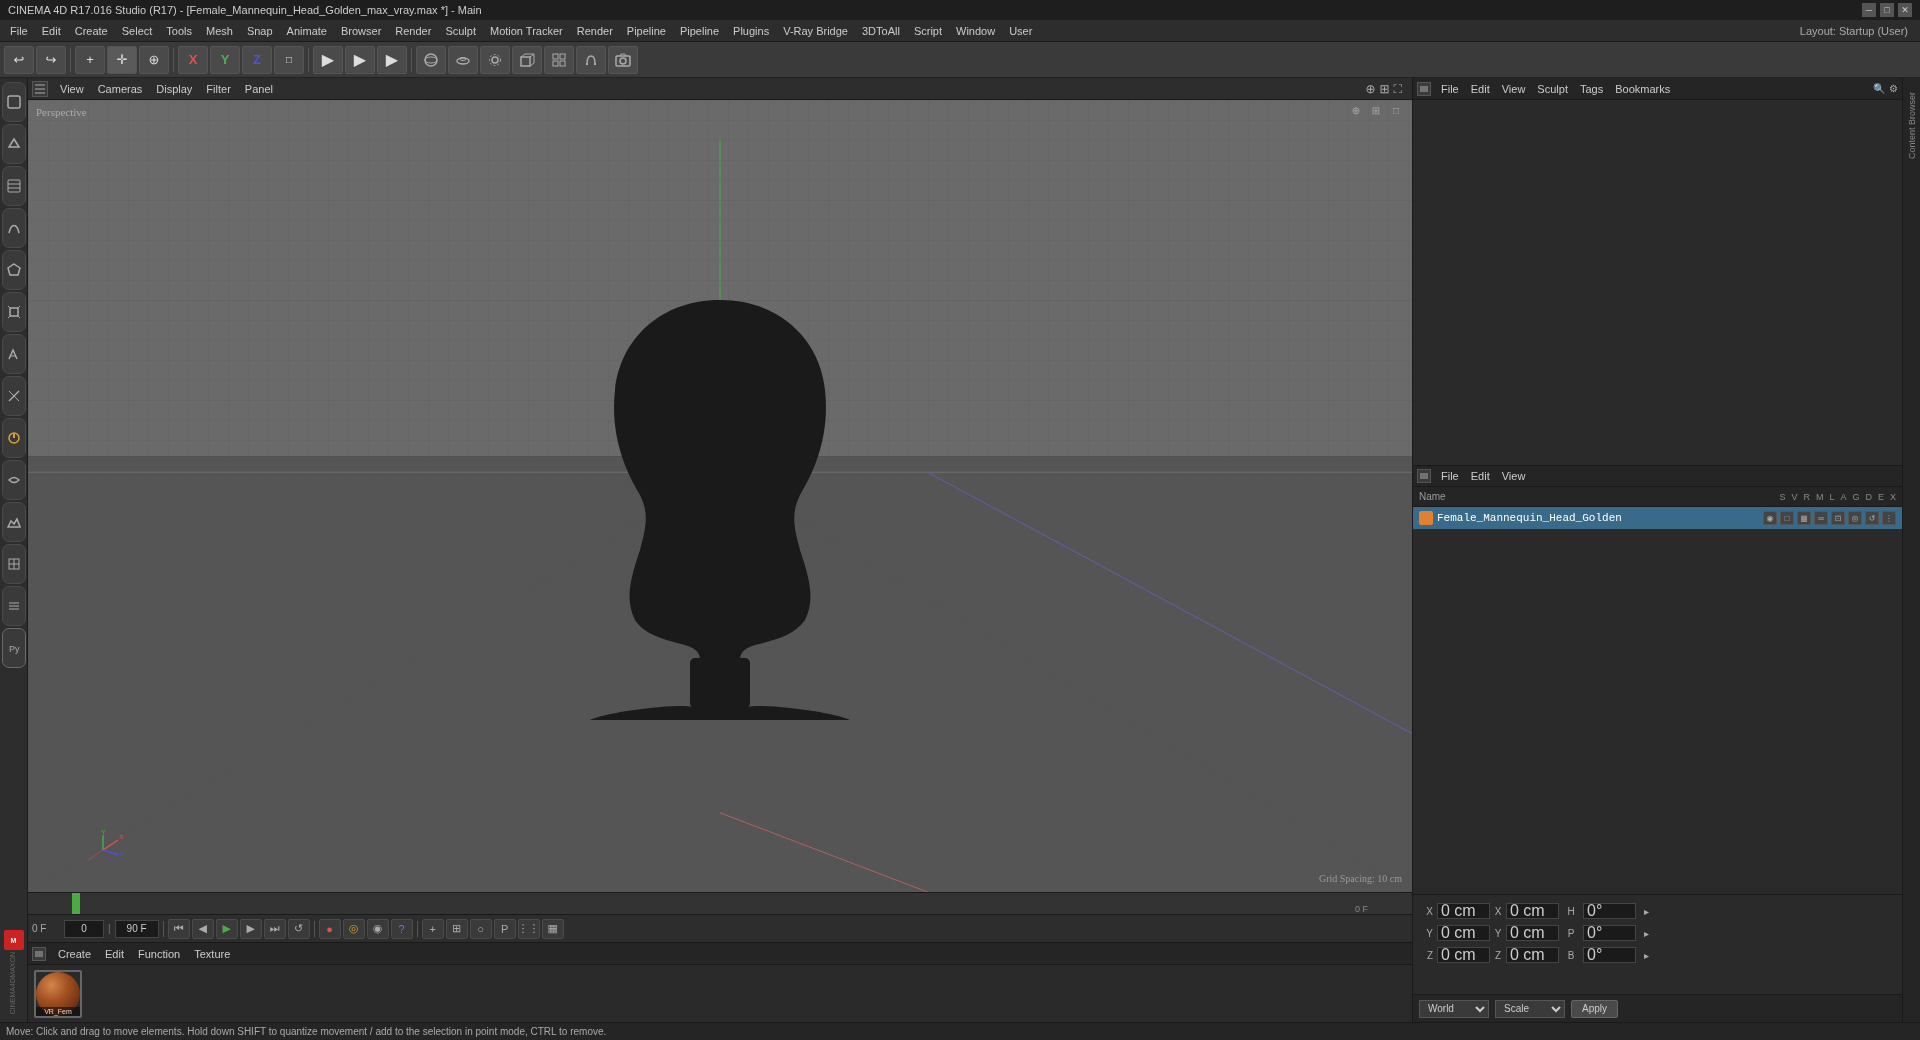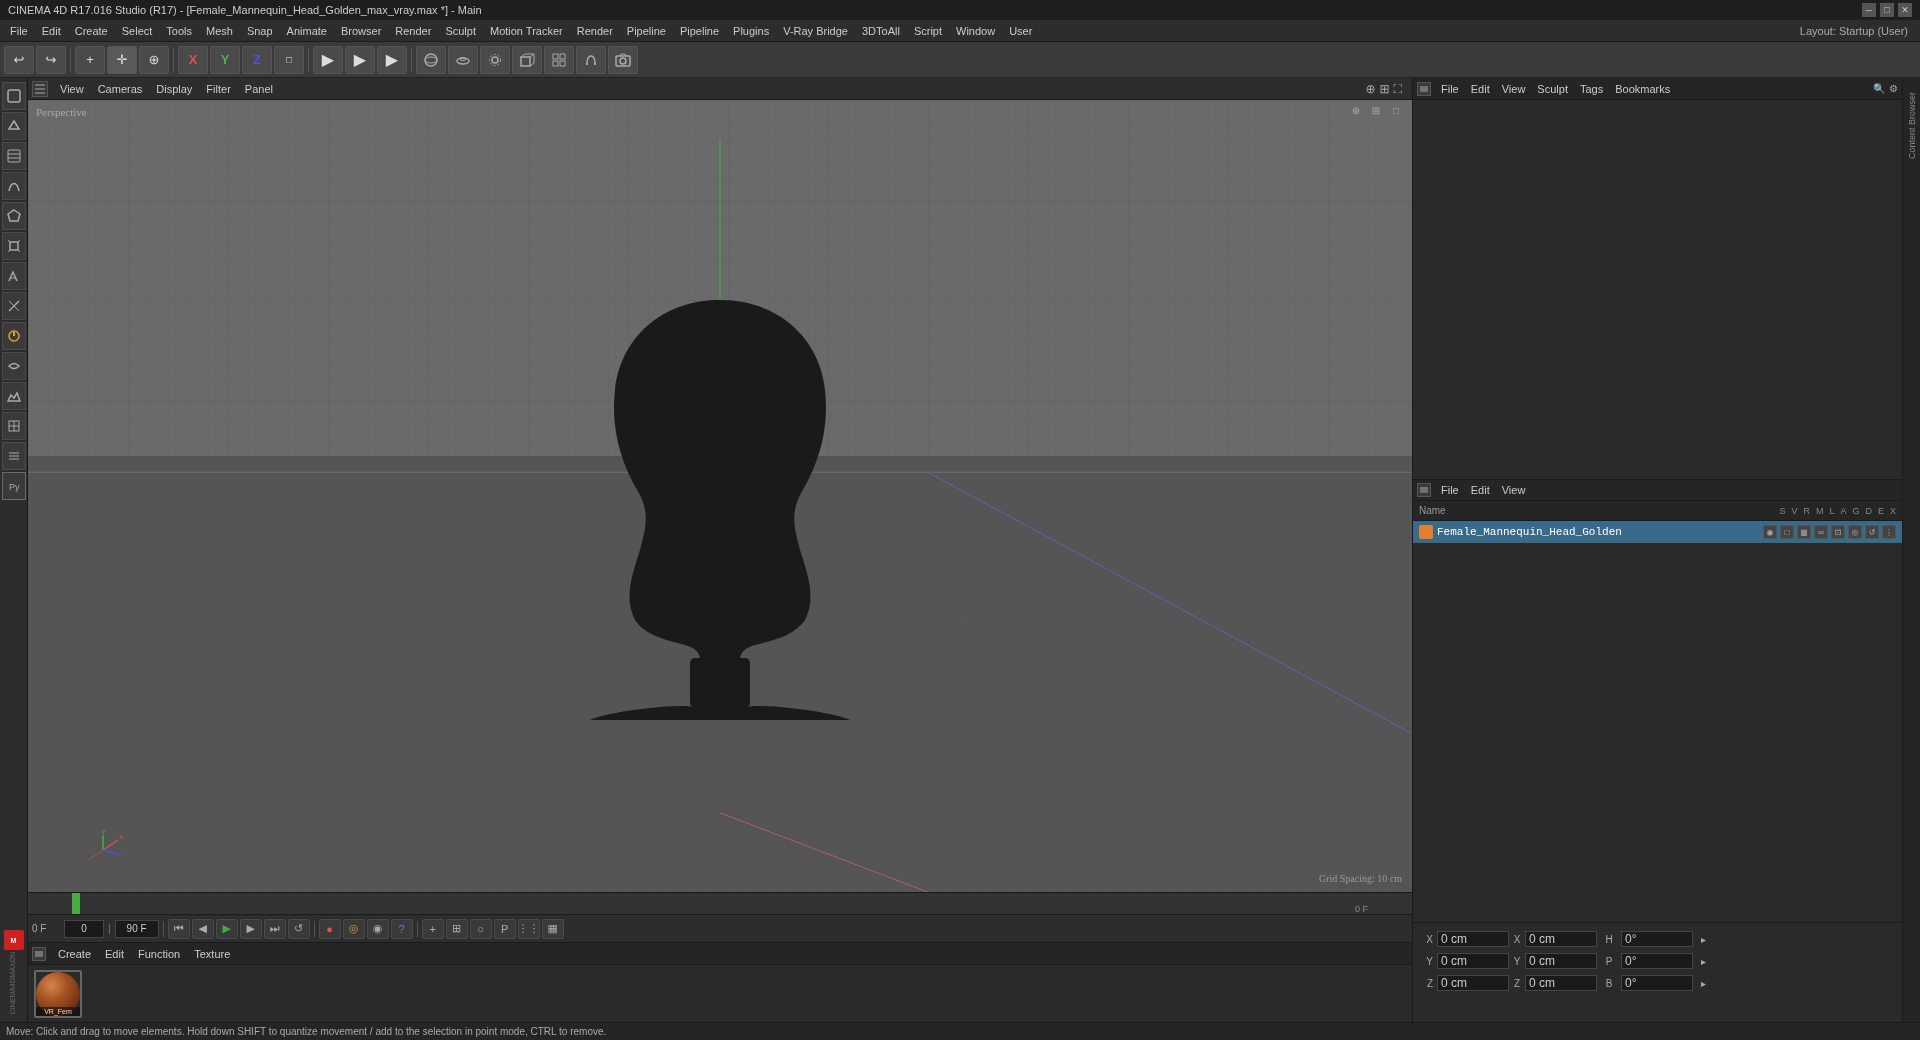--- a/index.html
+++ b/index.html
@@ -106,24 +106,24 @@
       background: #2d2d2d;
       display: flex;
       flex-direction: column;
       align-items: center;
       padding: 4px 0;
       gap: 2px;
       border-right: 1px solid #1a1a1a;
     }
     .left-tool-btn {
       width: 24px;
-      height: 28px;
+      height: 40px;
       background: #3a3a3a;
       border: 1px solid #4a4a4a;
-      border-radius: 0;
+      border-radius: 7px;
       display: flex;
       align-items: center;
       justify-content: center;
       cursor: pointer;
       font-size: 11px;
       color: #aaa;
     }
 
     
     #viewport-container {
@@ -301,26 +301,26 @@
       gap: 4px;
       margin-bottom: 2px;
     }
     .pp-label {
       width: 14px;
       font-size: 10px;
       color: #aaa;
       text-align: right;
     }
     .pp-input {
-      width: 72px;
+      width: 53px;
       height: 16px;
       background: #1a1a1a;
       border: 1px solid #444;
       color: #ccc;
-      font-size: 12px;
+      font-size: 16px;
       padding: 0 3px;
     }
     #pp-bottom-row {
       height: 28px;
       background: #252525;
       display: flex;
       align-items: center;
       padding: 0 6px;
       gap: 6px;
       border-top: 1px solid #1a1a1a;
@@ -912,20 +912,32 @@
         <span class="pp-label">Z</span>
         <input class="pp-input" type="text" value="0 cm" style="">
         <span style="width:8px;font-size:10px;color:#aaa;text-align:center;">Z</span>
         <input class="pp-input" type="text" value="0 cm" style="">
         <span style="width:16px;font-size:10px;color:#aaa;text-align:center;">B</span>
         <input class="pp-input" type="text" value="0°" style="">
         <span style="font-size:10px;color:#aaa;padding-left:4px;cursor:pointer;">▸</span>
       </div>
     </div>
 
+    <div id="pp-bottom-row">
+      <select class="pp-dropdown">
+        <option>World</option>
+        <option>Local</option>
+        <option>Screen</option>
+      </select>
+      <select class="pp-dropdown">
+        <option>Scale</option>
+        <option>Size</option>
+      </select>
+      <button class="pp-apply-btn">Apply</button>
+    </div>
 
   </div>
 
   <div id="right-strip">
     <div style="writing-mode:vertical-rl;transform:rotate(180deg);font-size:9px;color:#888;white-space:nowrap;cursor:pointer;margin-top:10px;">Content Browser</div>
   </div>
 
 </div>
 
 <div id="status-bar">

